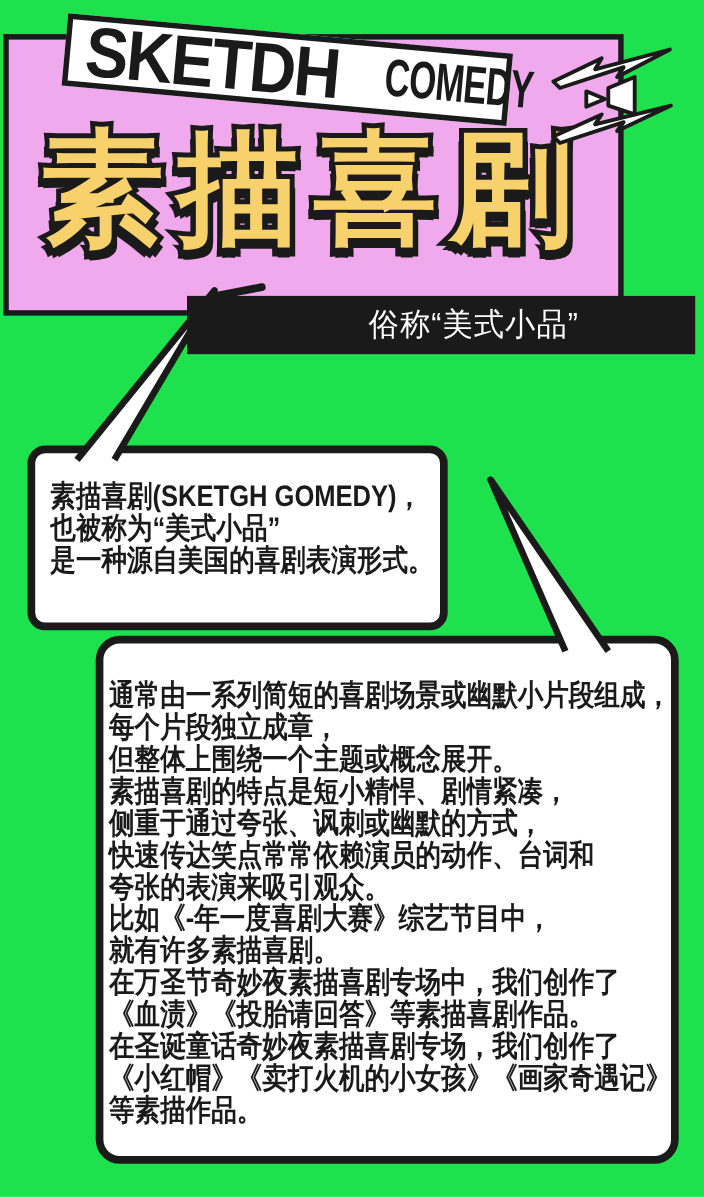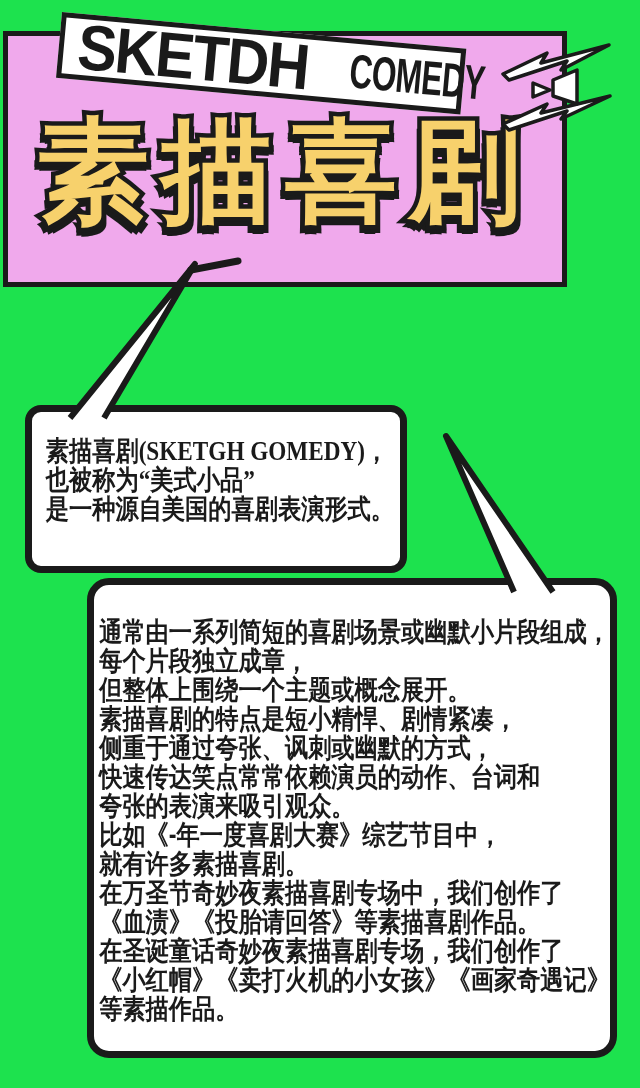--- a/index.html
+++ b/index.html
@@ -54,21 +54,21 @@
   .subtitle-text{
     display:inline-block;color:var(--white);font-size:29px;font-weight:400;
     letter-spacing:1px;transform:scaleX(0.95);transform-origin:right center;
     white-space:nowrap;
   }
   
   .bubble{
     position:absolute;background:var(--white);
     border:7px solid var(--ink);border-radius:16px;z-index:2;
   }
-  .bubble-1{left:25px;top:405px;width:382px;height:168px;font-family:Liberation Serif, serif;}
+  .bubble-1{left:25px;top:405px;width:382px;height:168px;}
   .bubble-2{left:87px;top:578px;width:530px;height:480px;border-radius:22px;}
   .bubble-text{
     position:absolute;left:0;top:0;width:116%;
     color:var(--ink);font-weight:900;font-size:27px;line-height:29px;
     transform:scaleX(0.86);transform-origin:top left;white-space:nowrap;
   }
   .bubble-1 .bubble-text{padding:25px 0 0 16px;}
   .bubble-2 .bubble-text{padding:33px 0 0 6px;}
   
   .tail-svg{position:absolute;left:0;top:0;z-index:3;pointer-events:none;}
@@ -94,20 +94,23 @@
       <polygon points="36,43 53,50 36,57"></polygon>
       <polygon points="56,40 80,30 80,64 56,56"></polygon>
     </g>
   </svg>
 
   <div class="title-wrap">
     <div class="title-layer title-outline">素描喜剧</div>
     <div class="title-layer title-fill">素描喜剧</div>
   </div>
 
+  <div class="subtitle-bar">
+    <span class="subtitle-text">俗称“美式小品”</span>
+  </div>
 
   <div class="bubble bubble-1">
     <div class="bubble-text">
       <div>素描喜剧(SKETGH GOMEDY)，</div>
       <div>也被称为“美式小品”</div>
       <div>是一种源自美国的喜剧表演形式。</div>
     </div>
   </div>
 
   <div class="bubble bubble-2">

